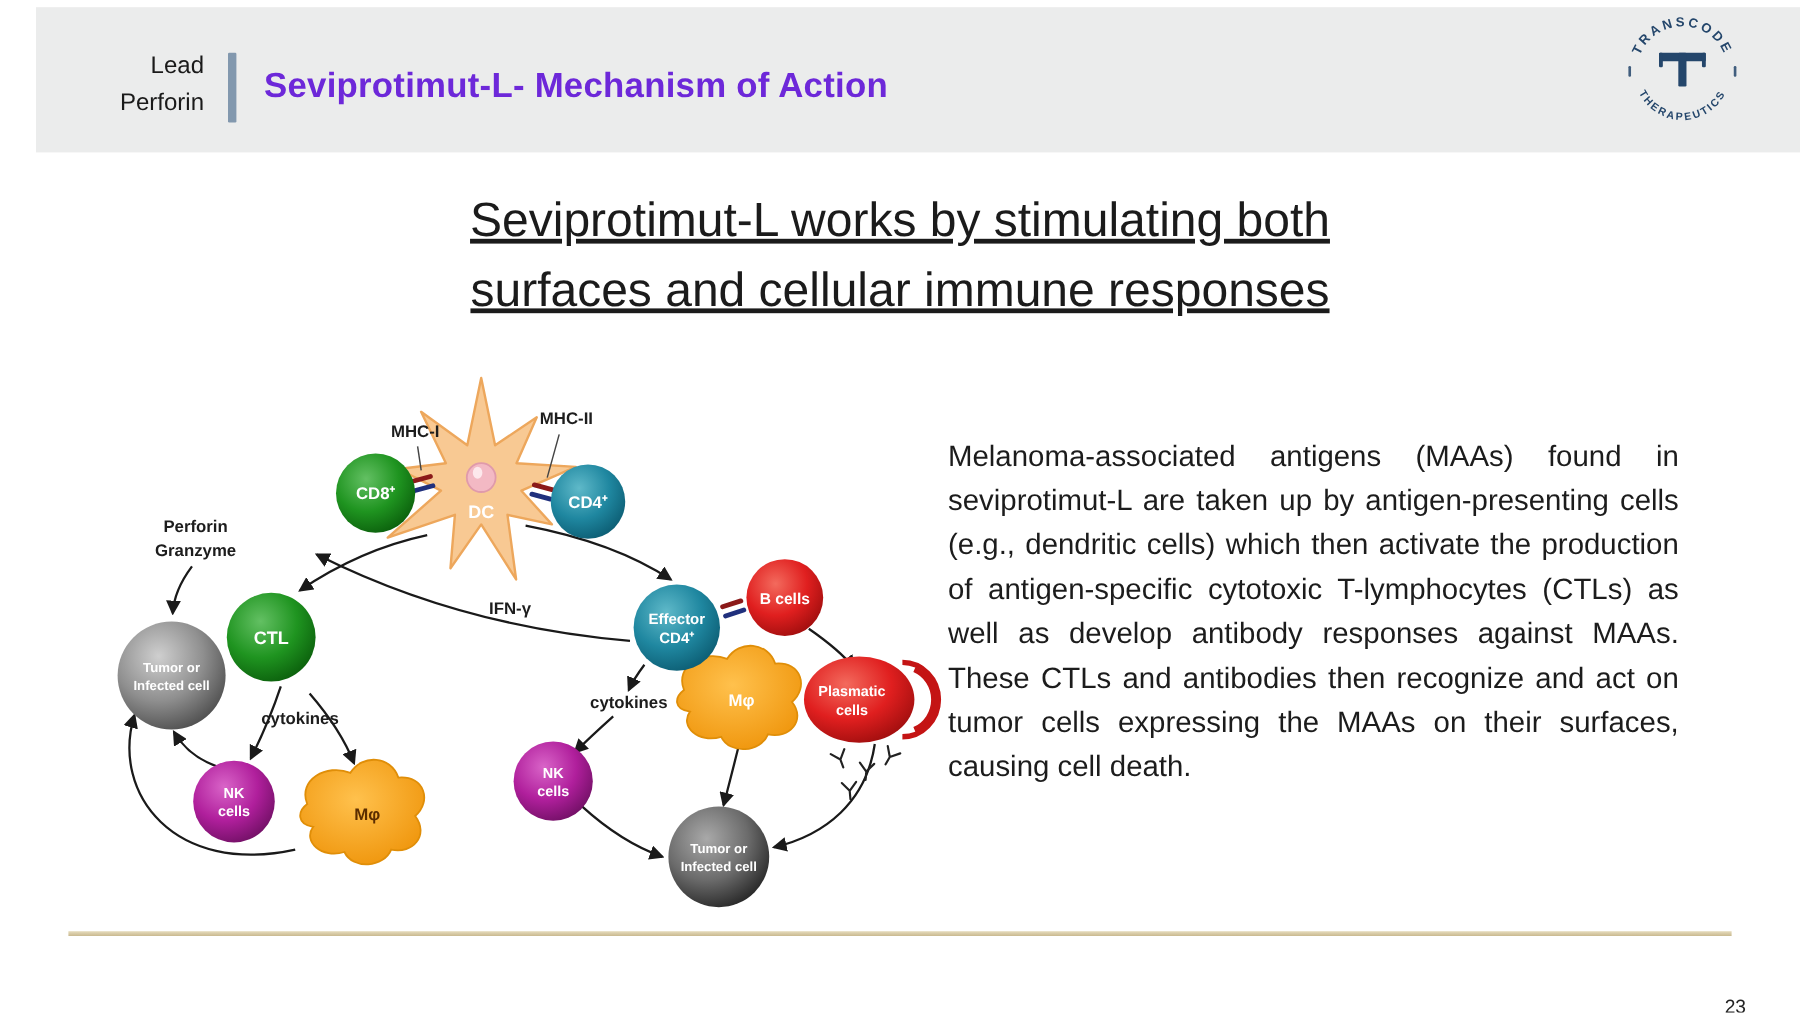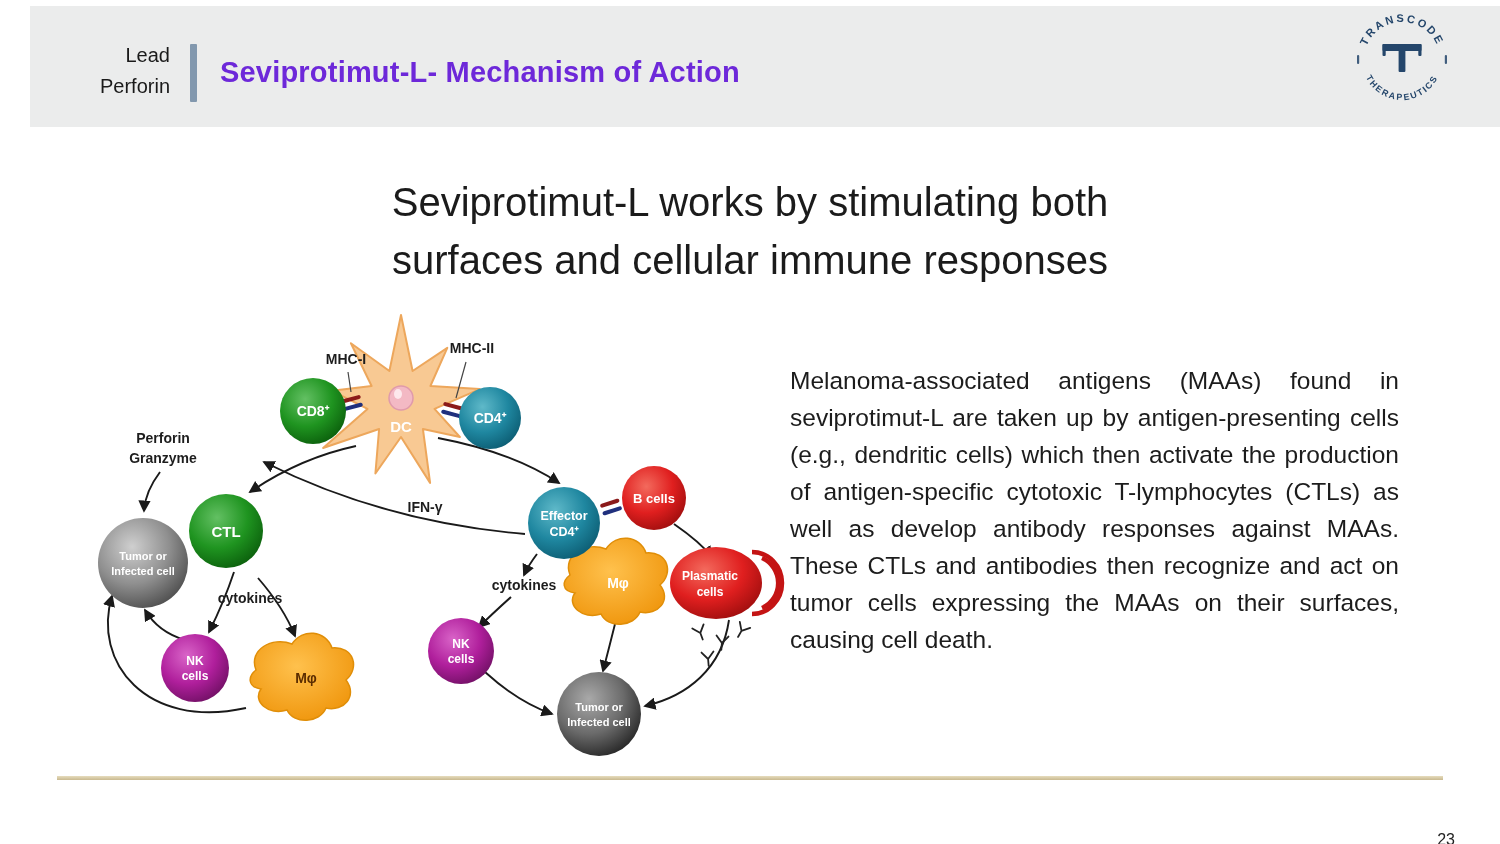--- a/index.html
+++ b/index.html
@@ -14,22 +14,22 @@
     font-size:20px;line-height:31px;color:#1a1a1a;
   }
   .vbar{position:absolute;left:160px;top:38px;width:7px;height:58px;background:#8298ae;border-radius:1px;}
   .slide-title{
     position:absolute;left:190px;top:50px;margin:0;font-size:29px;font-weight:600;color:#6d28d9;
     letter-spacing:0.2px;white-space:nowrap;
   }
   .logo{position:absolute;right:42px;top:2px;width:112px;height:112px;}
   
   .headline{
-    position:absolute;left:0;right:0;top:155px;margin:18px;text-align:center;
-    font-size:40px;line-height:58px;font-weight:400;color:#1b1b1b;
+    position:absolute;left:0;right:0;top:155px;margin:0;text-align:center;
+    font-size:40px;line-height:58px;font-weight:400;color:#1b1b1b;text-decoration:underline;
   }
   
   .diagram{position:absolute;left:88px;top:300px;width:730px;height:480px;}
   .diagram text{font-family:"Liberation Sans",sans-serif;}
   .celltext{fill:#ffffff;font-weight:700;text-anchor:middle;}
   .blacklabel{fill:#1d1d1d;font-weight:700;font-size:14px;text-anchor:middle;}
   .arrow{fill:none;stroke:#1a1a1a;stroke-width:1.9;}
   
   .body-text{
     position:absolute;left:790px;top:362px;width:609px;margin:0;

